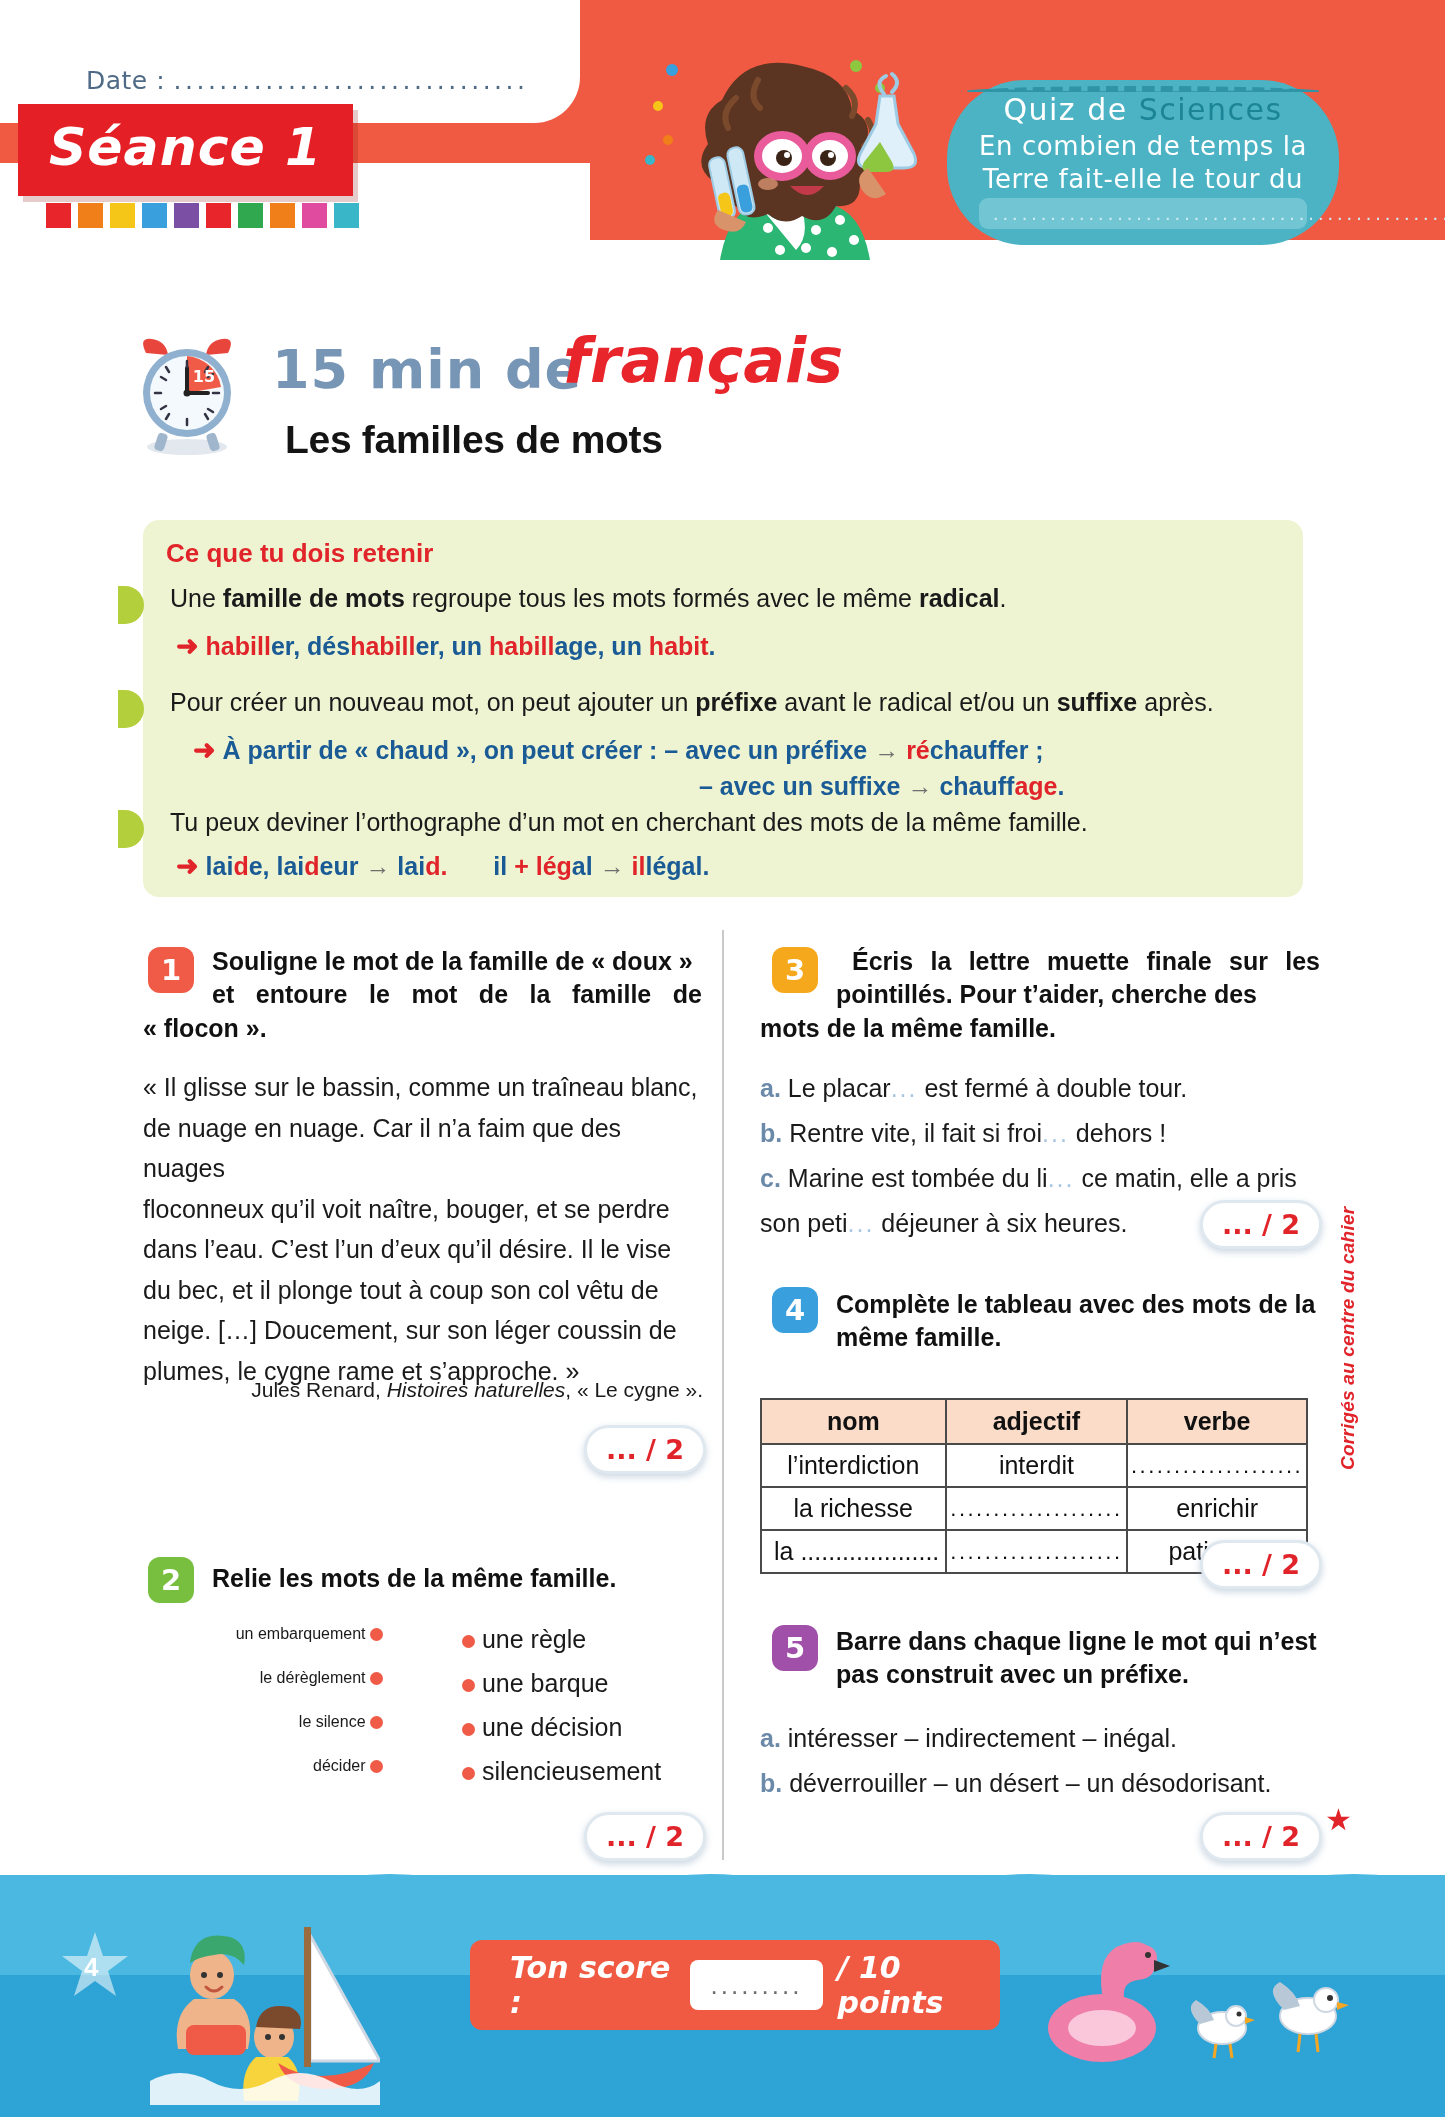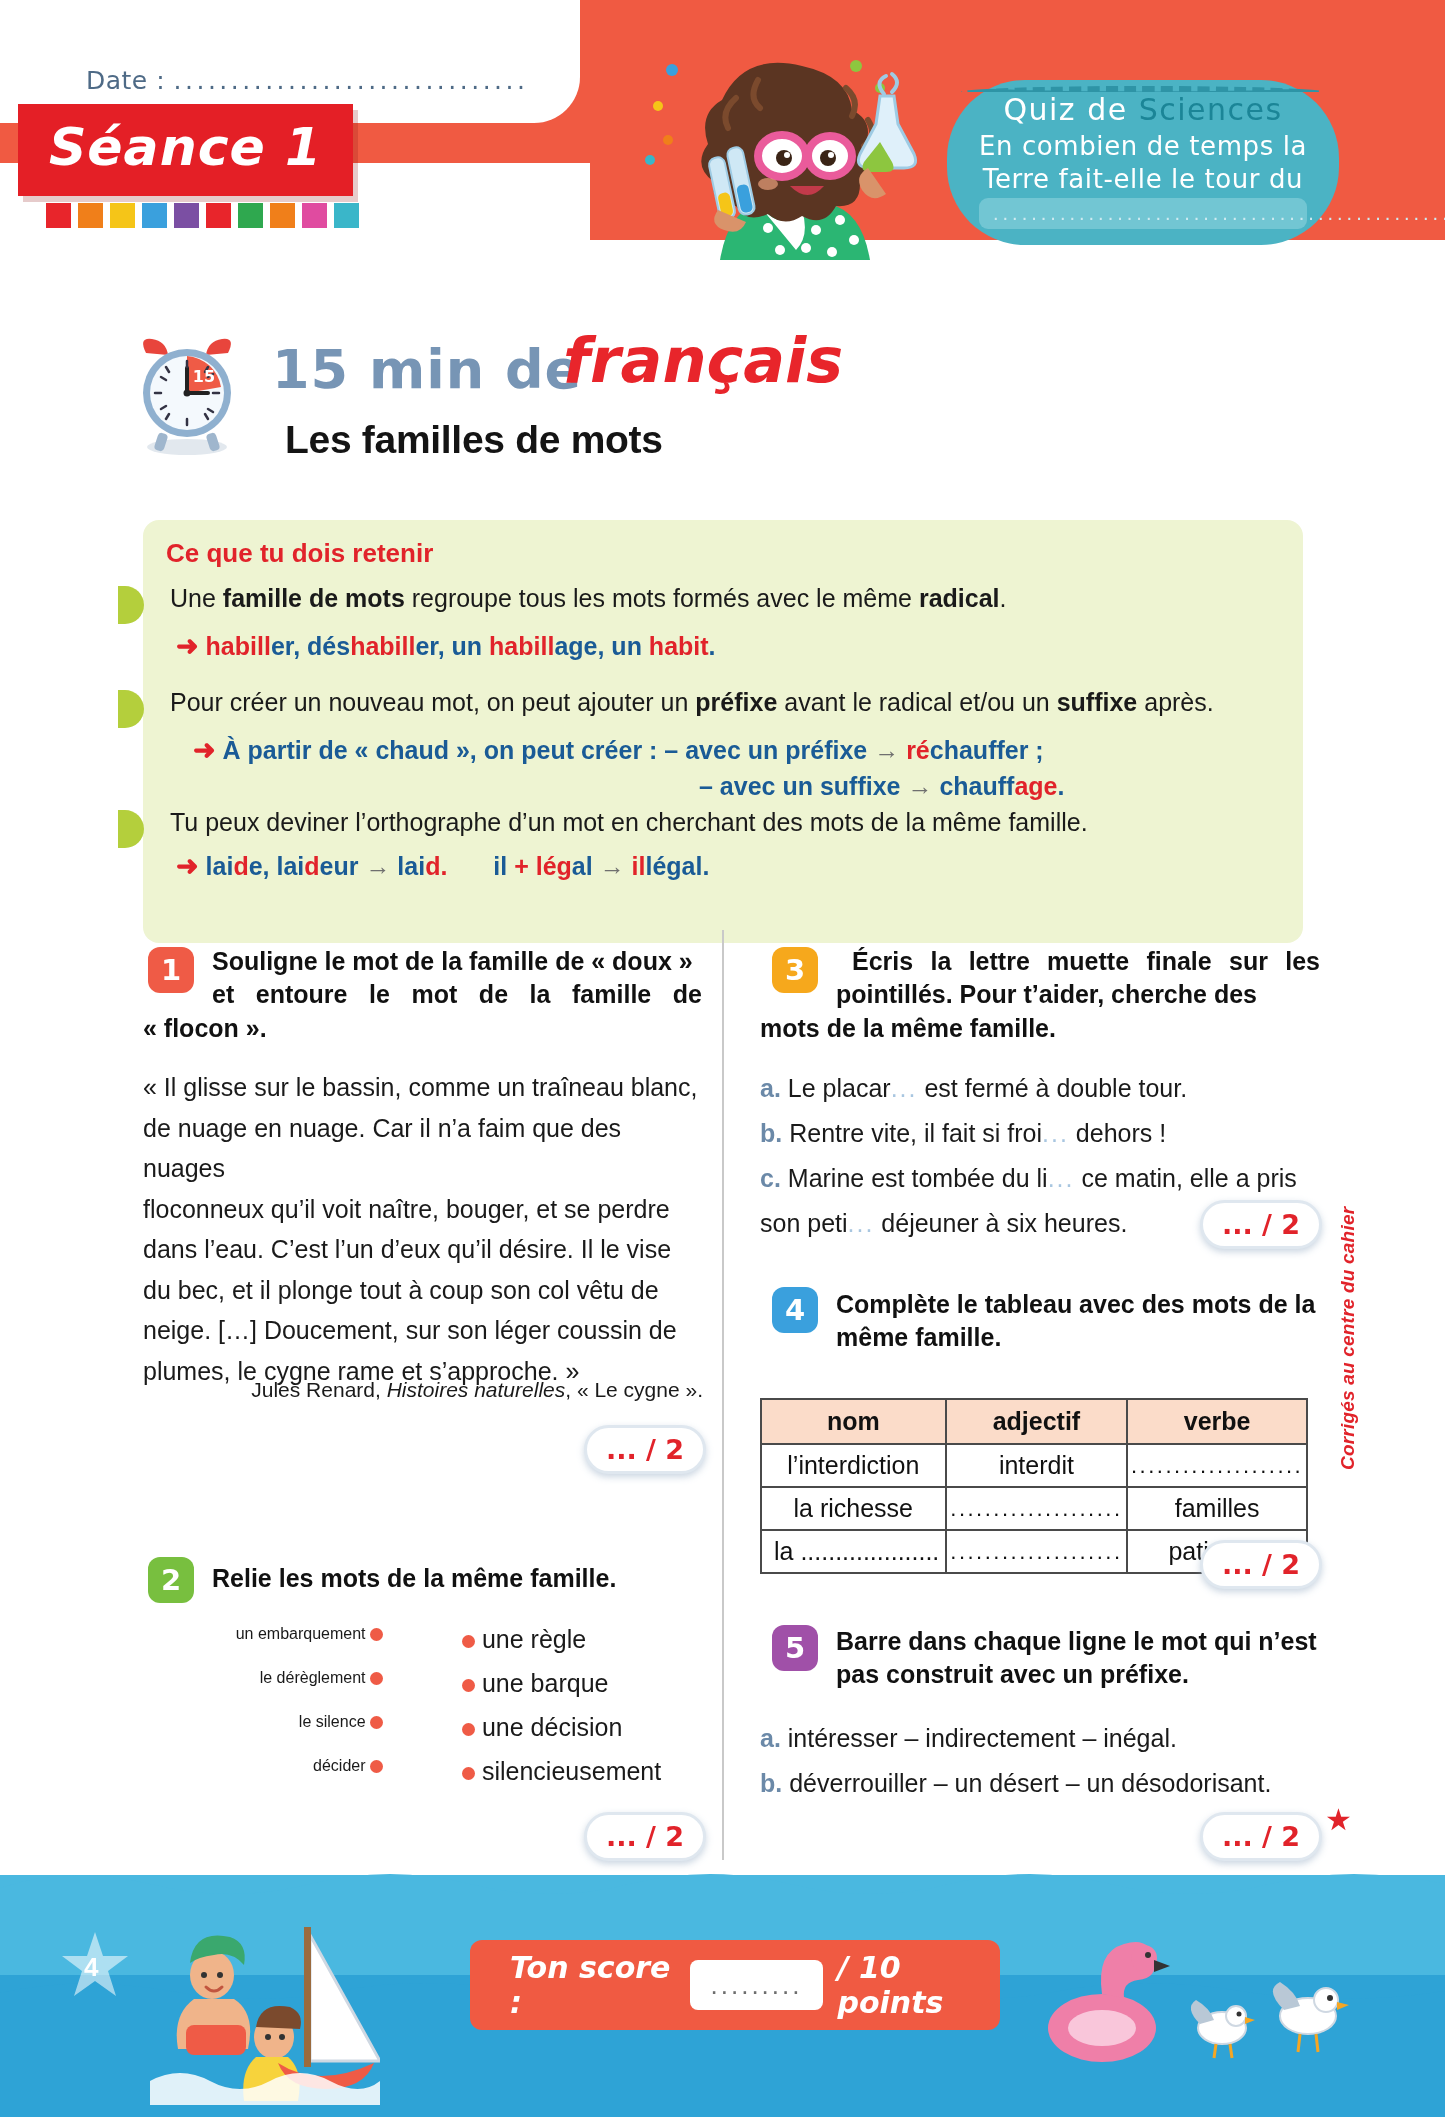--- a/index.html
+++ b/index.html
@@ -124,21 +124,21 @@
   }
   .h-sub {
     position: absolute; left: 285px; top: 418px;
     font-size: 39px; color: #141414; font-weight: bold;
     letter-spacing: -.3px;
   }
 
   
   .lesson {
     position: absolute; left: 143px; top: 520px;
-    width: 1160px; height: 423px;
+    width: 1160px; height: 377px;
     background: #eef4d2; border-radius: 16px;
   }
   .lesson-title {
     position: absolute; left: 23px; top: 18px;
     font-size: 26px; font-weight: bold; color: #e1232a;
   }
   .lp { position: absolute; left: 27px; font-size: 25px; color: #1a1a1a; line-height: 1.3; }
   .lp b { font-weight: bold; }
   .tab-mark {
     position: absolute; left: -25px; width: 26px; height: 38px;
@@ -544,21 +544,21 @@
       <th style="width:180px;">verbe</th>
     </tr>
     <tr>
       <td>l’interdiction</td>
       <td>interdit</td>
       <td class="tdot">....................</td>
     </tr>
     <tr>
       <td>la richesse</td>
       <td class="tdot">....................</td>
-      <td>familles</td>
+      <td>enrichir</td>
     </tr>
     <tr>
       <td style="text-align:left; padding-left:12px;">
         <span>la ....................</span>
       </td>
       <td class="tdot">....................</td>
       <td>patienter</td>
     </tr>
   </tbody>
     </table>

